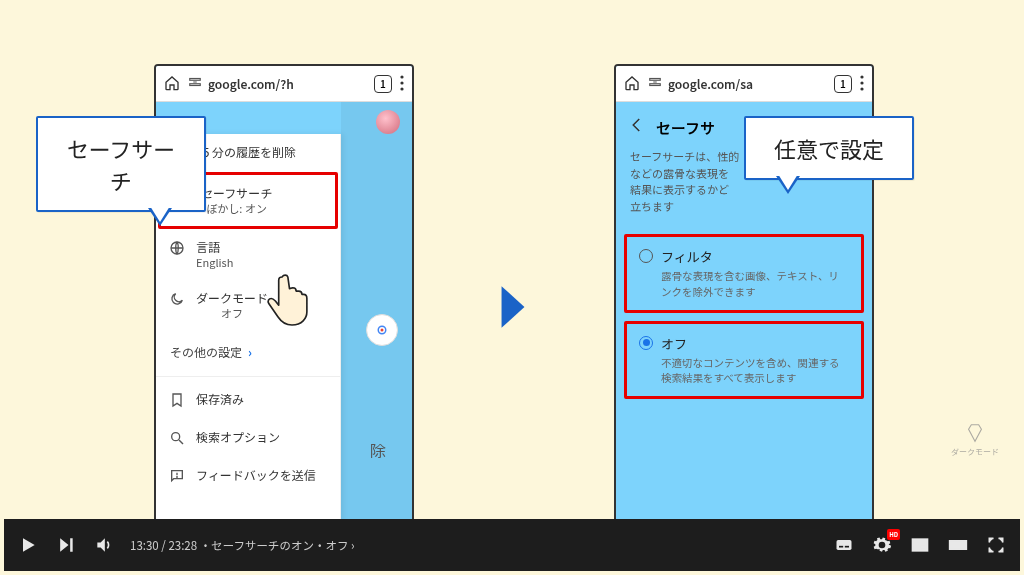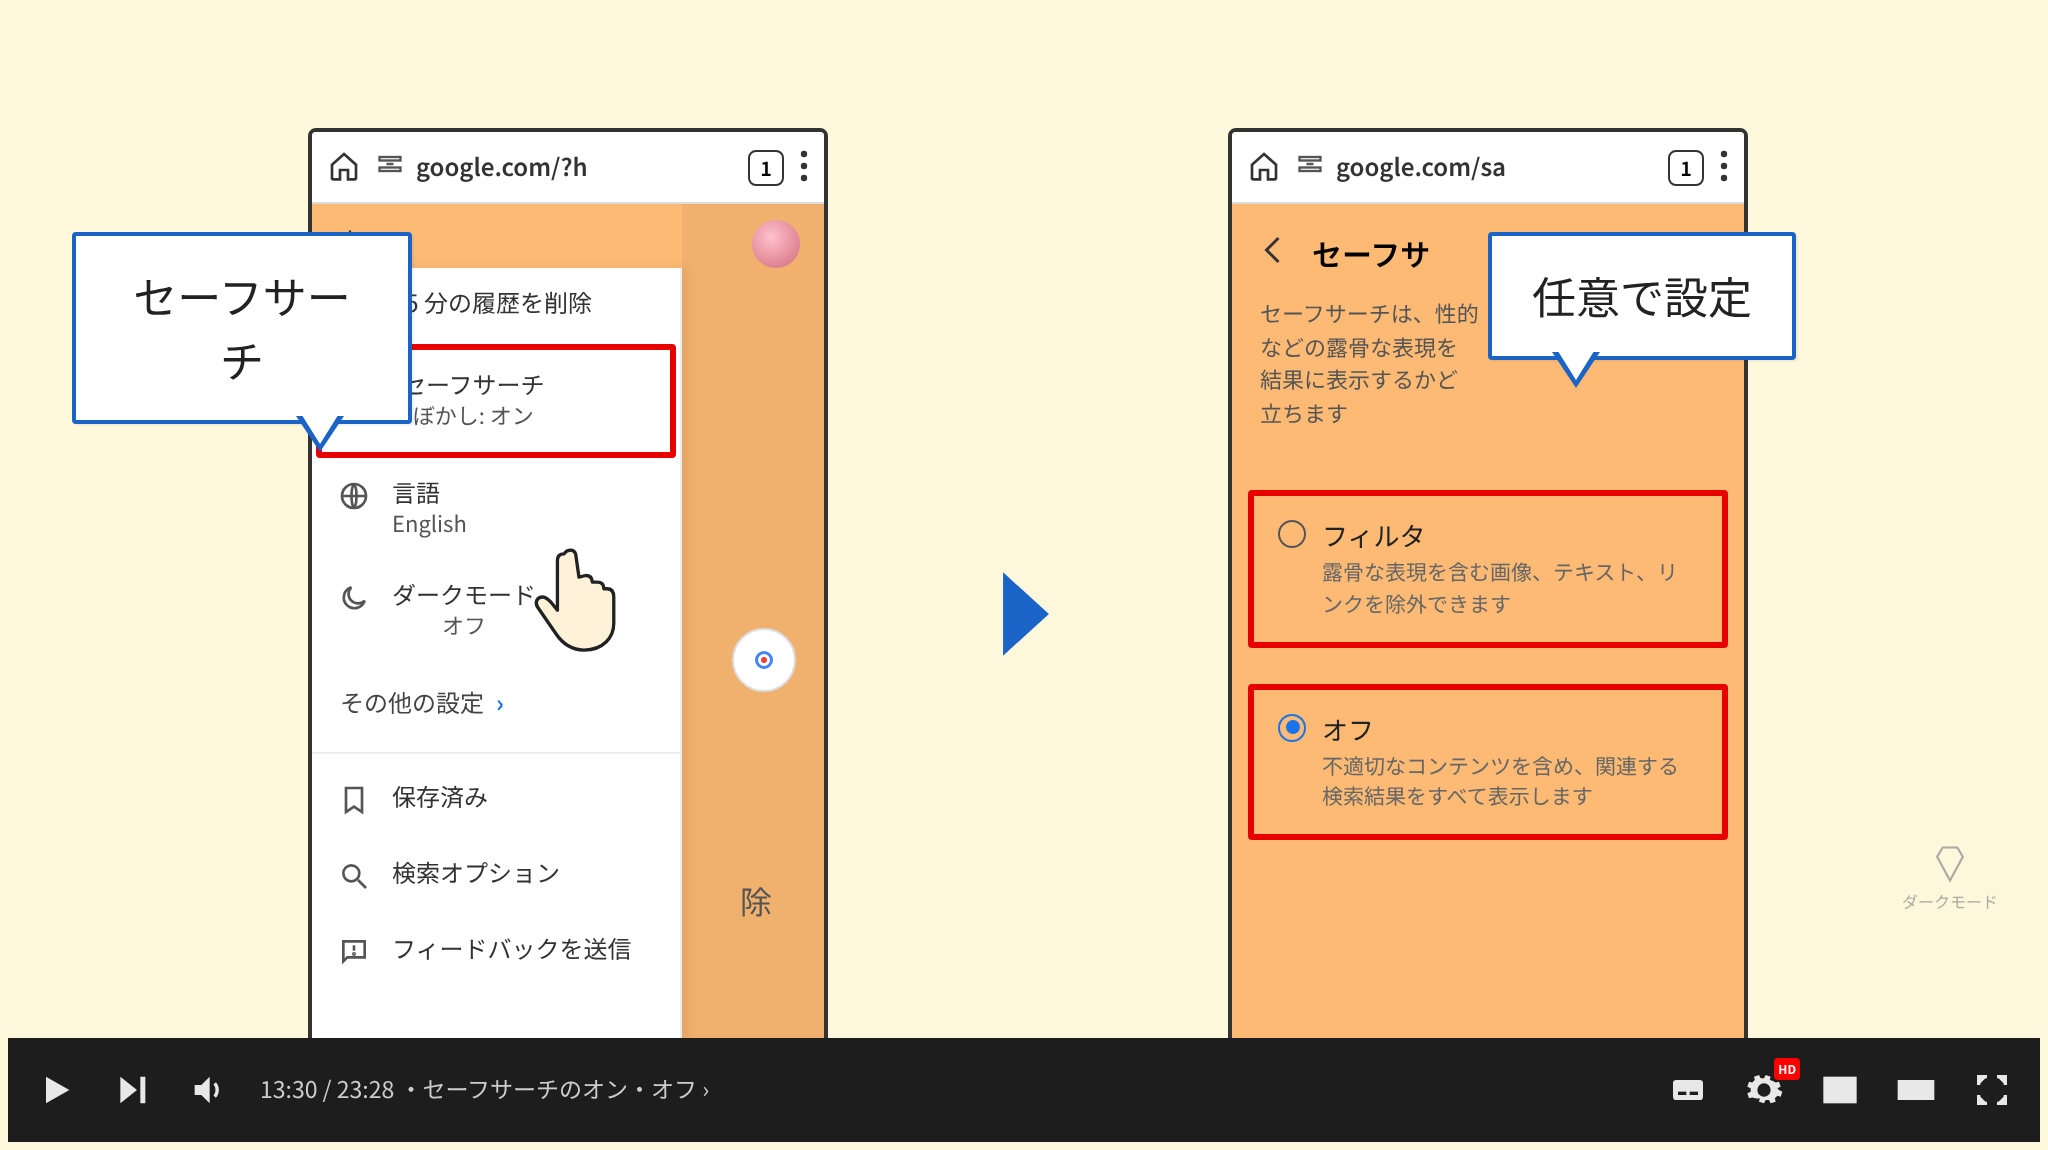--- a/index.html
+++ b/index.html
@@ -1,21 +1,21 @@
 <!DOCTYPE html>
 <html><head>
 <meta charset="utf-8">
 <style>
   * { box-sizing: border-box; margin: 0; padding: 0; }
   body { font-family: -apple-system, "Hiragino Sans", "Noto Sans JP", sans-serif; background: #fff; }
   .viewport { width: 1024px; height: 575px; position: relative; background: #fdf7db; overflow: hidden; }
   .content-area { position: absolute; top: 4px; left: 4px; right: 4px; bottom: 52px; }
 
   
-  .phone { position: absolute; top: 60px; width: 260px; height: 460px; background: #fdba74; border: 2px solid #333; border-radius: 4px; overflow: hidden; }
+  .phone { position: absolute; top: 60px; width: 260px; height: 460px; background: #7dd3fc; border: 2px solid #333; border-radius: 4px; overflow: hidden; }
   .phone.left { left: 150px; }
   .phone.right { left: 610px; }
   .addr-bar { display: flex; align-items: center; height: 36px; padding: 0 8px; gap: 8px; border-bottom: 1px solid #ddd; background: #fff; }
   .addr-home svg { width: 16px; height: 16px; }
   .addr-url { flex: 1; font-size: 12px; font-weight: 600; color: #333; display: flex; align-items: center; gap: 6px; }
   .site-info svg { width: 14px; height: 14px; }
   .tab-badge { width: 18px; height: 18px; border: 1.5px solid #333; border-radius: 4px; font-size: 10px; display: flex; align-items: center; justify-content: center; font-weight: 600; }
   .menu-dots svg { width: 4px; height: 16px; }
 
   
@@ -38,26 +38,26 @@
   
   .detail-hdr { display: flex; align-items: center; gap: 10px; padding: 14px 12px 6px; font-size: 15px; font-weight: 600; }
   .detail-hdr svg { width: 18px; height: 18px; }
   .detail-desc { padding: 4px 14px 12px; font-size: 11px; color: #555; line-height: 1.5; }
   .opt { position: relative; padding: 10px 14px 10px 38px; font-size: 13px; }
   .opt .radio { position: absolute; left: 12px; top: 12px; width: 14px; height: 14px; border: 1.6px solid #555; border-radius: 50%; }
   .opt.selected .radio { border-color: #1a73e8; }
   .opt.selected .radio::after { content: ""; position: absolute; inset: 2.5px; background: #1a73e8; border-radius: 50%; }
   .opt .title { font-size: 13px; color: #222; }
   .opt .sub { font-size: 10.5px; color: #666; line-height: 1.5; margin-top: 2px; }
-  .opt.highlight-red { border: 3px solid #e60000; margin: 18px 8px; padding-left: 34px; }
+  .opt.highlight-red { border: 3px solid #e60000; margin: 8px 8px; padding-left: 34px; }
 
   
   .callout { position: absolute; background: #fff; border: 2px solid #1a63c7; border-radius: 2px; padding: 14px 20px; font-size: 22px; color: #222; box-shadow: 1px 1px 0 rgba(0,0,0,0.05); }
   .callout.c1 { top: 112px; left: 32px; width: 170px; text-align: center; }
-  .callout.c2 { top: 112px; left: 740px; width: 154px; text-align: center; }
+  .callout.c2 { top: 112px; left: 740px; width: 170px; text-align: center; }
   .callout-tail { position: absolute; width: 0; height: 0; }
   .callout.c1 .callout-tail { bottom: -16px; left: 110px; border-left: 12px solid transparent; border-right: 12px solid transparent; border-top: 18px solid #1a63c7; }
   .callout.c1 .callout-tail::after { content: ""; position: absolute; top: -20px; left: -10px; border-left: 10px solid transparent; border-right: 10px solid transparent; border-top: 16px solid #fff; }
   .callout.c2 .callout-tail { bottom: -16px; left: 30px; border-left: 12px solid transparent; border-right: 12px solid transparent; border-top: 18px solid #1a63c7; }
   .callout.c2 .callout-tail::after { content: ""; position: absolute; top: -20px; left: -10px; border-left: 10px solid transparent; border-right: 10px solid transparent; border-top: 16px solid #fff; }
 
   .arrow-mid { position: absolute; top: 278px; left: 492px; color: #1a63c7; }
   .arrow-mid svg { width: 34px; height: 50px; }
 
   .pointer-hand { position: absolute; top: 268px; left: 258px; width: 50px; height: 58px; }

